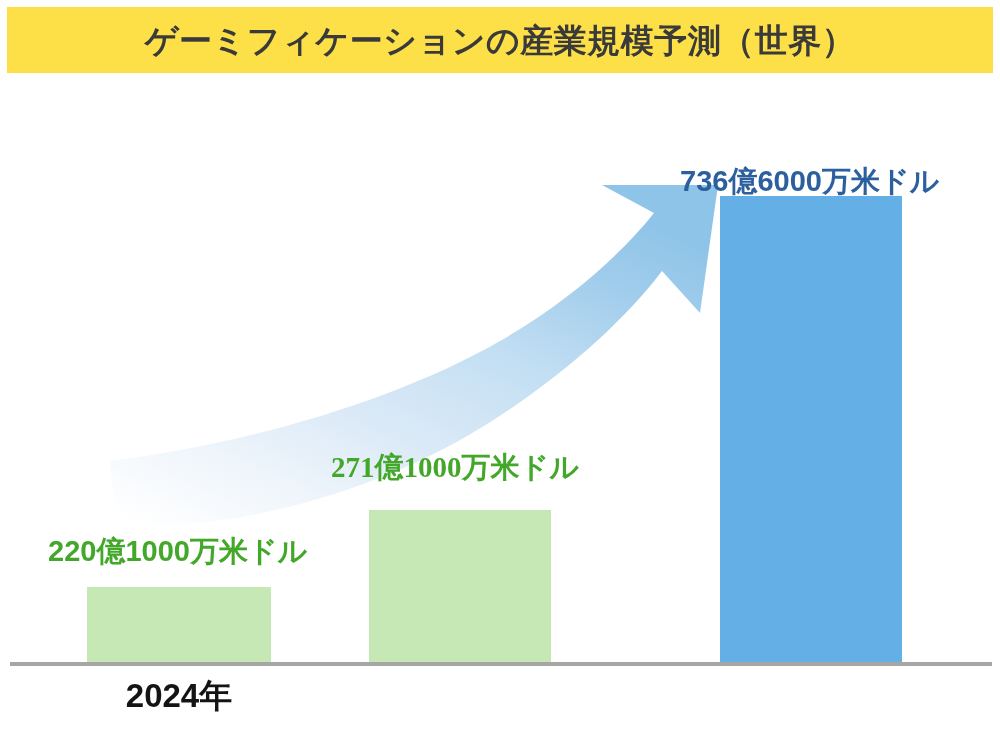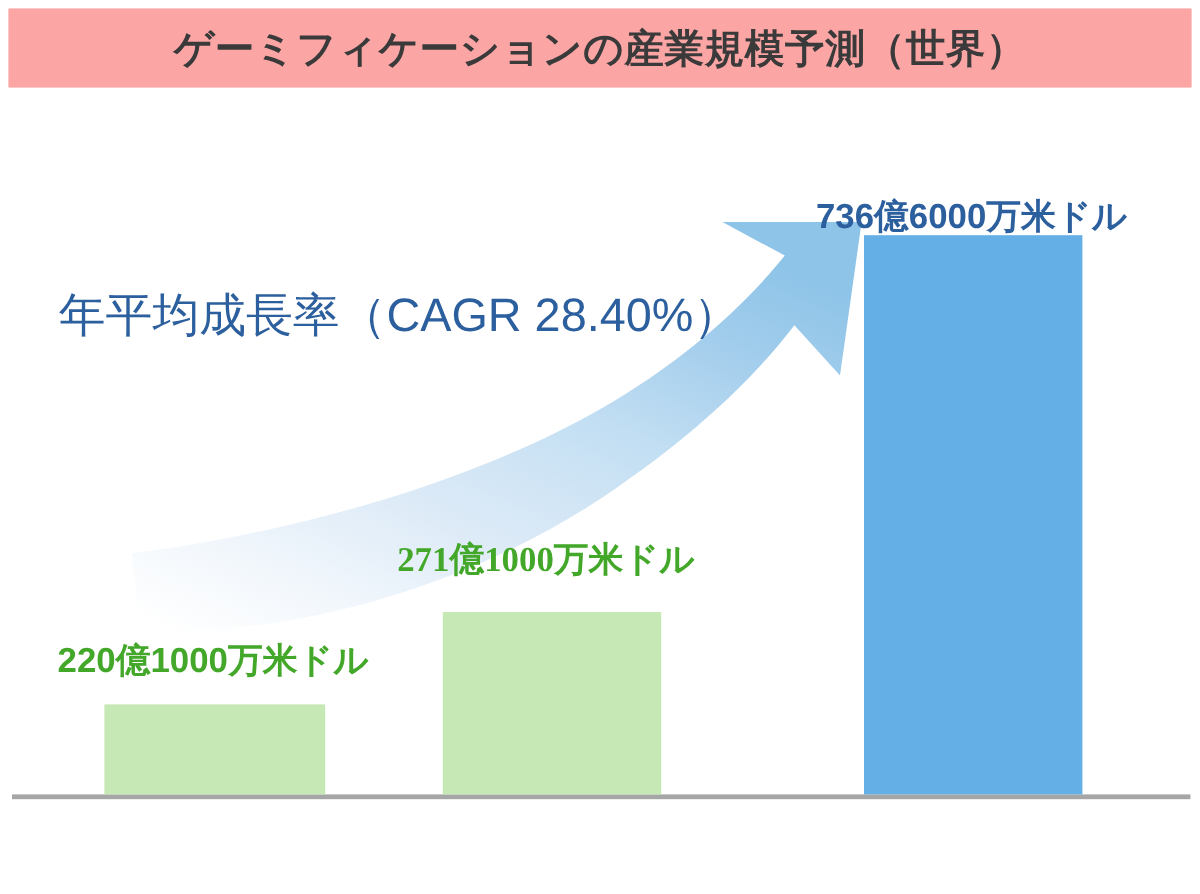--- a/index.html
+++ b/index.html
@@ -20,21 +20,21 @@
     background: #ffffff;
   }
 
   
   #title-banner {
     position: absolute;
     left: 7px;
     top: 7px;
     width: 986px;
     height: 66px;
-    background: #fca5a5;
+    background: #fde047;
     display: flex;
     align-items: center;
     justify-content: center;
   }
   #chart-title {
     font-size: 33px;
     font-weight: 700;
     color: #3A3A3A;
     letter-spacing: 0.5px;
     white-space: nowrap;
@@ -163,17 +163,17 @@
     <div id="axis-line"></div>
 
     <div id="bar-2024" class="bar green"></div>
     <div id="bar-2025" class="bar green"></div>
     <div id="bar-2029" class="bar blue"></div>
 
     <div id="value-2024" class="value-label green">220億1000万米ドル</div>
     <div id="value-2025" class="value-label green">271億1000万米ドル</div>
     <div id="value-2029" class="value-label blue">736億6000万米ドル</div>
 
-    <div id="cagr-annotation">年平均成長率（CAGR 28.40%）</div>
 
+    <div id="cat-2024" class="cat-label">2024年</div>
 
   </div>
 </div>
 
 </body></html>

